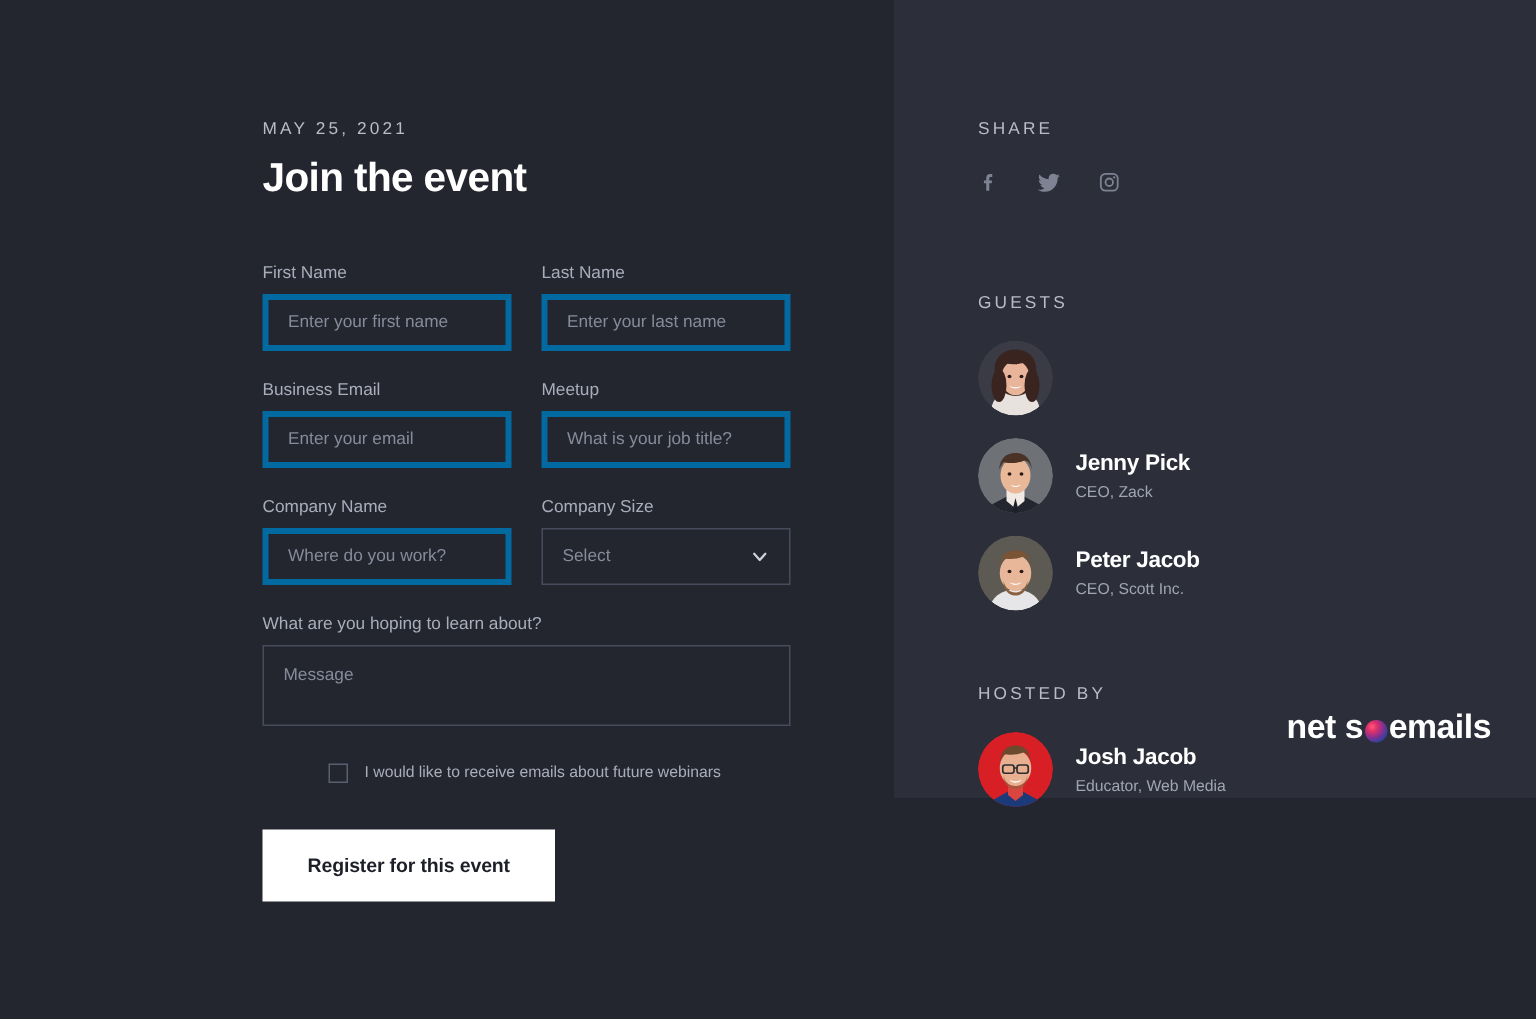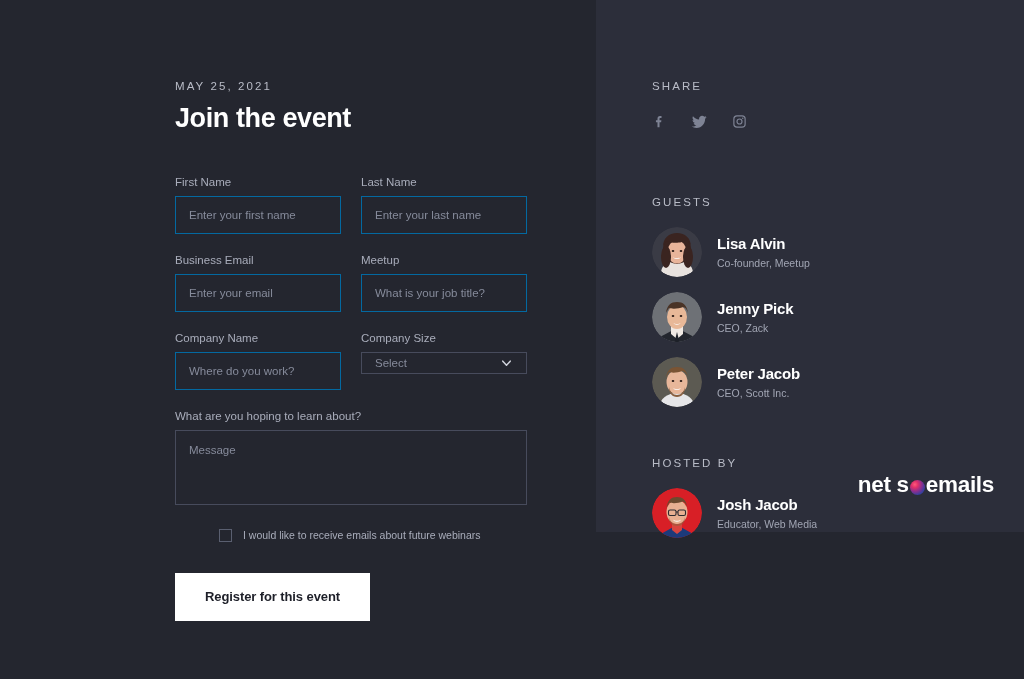--- a/index.html
+++ b/index.html
@@ -79,53 +79,53 @@
     color: #a9adbb;
     margin-bottom: 8px;
     display: block;
     font-weight: 400;
   }
 
   .field-input {
     width: 100%;
     height: 38px;
     background: transparent;
-    border: 1px solid #0369a1;
+    border: 4px solid #0369a1;
     color: #ffffff;
     font-size: 11.5px;
     font-family: "Liberation Sans", sans-serif;
     padding: 0 13px;
     outline: none;
     border-radius: 0;
   }
 
   .field-input::placeholder { color: #868b9b; opacity: 1; }
 
   .field-textarea {
     width: 100%;
-    height: 75px;
+    height: 54px;
     background: transparent;
     border: 1px solid #474b5c;
     color: #ffffff;
     font-size: 11.5px;
     font-family: "Liberation Sans", sans-serif;
     padding: 12px 13px;
     outline: none;
     resize: none;
     border-radius: 0;
     line-height: 1.3;
   }
 
   .field-textarea::placeholder { color: #868b9b; opacity: 1; }
 
   .select-wrap { position: relative; }
 
   .select-box {
     width: 100%;
-    height: 22px;
+    height: 38px;
     background: transparent;
     border: 1px solid #474b5c;
     color: #868b9b;
     font-size: 11.5px;
     padding: 0 13px;
     display: flex;
     align-items: center;
   }
 
   .chevron-icon {
@@ -390,24 +390,20 @@
                 <ellipse cx="25" cy="22" rx="14" ry="15" fill="#3a2420"></ellipse>
                 <ellipse cx="25" cy="25" rx="9.5" ry="11.5" fill="#e8b49a"></ellipse>
                 <path d="M11 20c0-9 6-14 14-14s14 5 14 14c0-2-2-6-5-7-3 3-14 4-19 1-2 2-4 4-4 6z" fill="#3a2420"></path>
                 <ellipse cx="14" cy="30" rx="5" ry="11" fill="#3a2420"></ellipse>
                 <ellipse cx="36" cy="30" rx="5" ry="11" fill="#3a2420"></ellipse>
                 <ellipse cx="21" cy="24" rx="1.3" ry="1.1" fill="#2a1a16"></ellipse>
                 <ellipse cx="29" cy="24" rx="1.3" ry="1.1" fill="#2a1a16"></ellipse>
                 <path d="M21 30c1.4 1.6 6.6 1.6 8 0-1 2.6-7 2.6-8 0z" fill="#ffffff"></path>
               </g>
             </svg>
-          </div>
-          <div>
-            <div class="person-name">Lisa Alvin</div>
-            <div class="person-role">Co-founder, Meetup</div>
           </div>
         </div>
 
         <div class="person">
           <div class="avatar">
             <svg viewBox="0 0 50 50">
               <defs>
                 <clipPath id="c2">
                     <circle cx="25" cy="25" r="25"></circle>
                   </clipPath>

